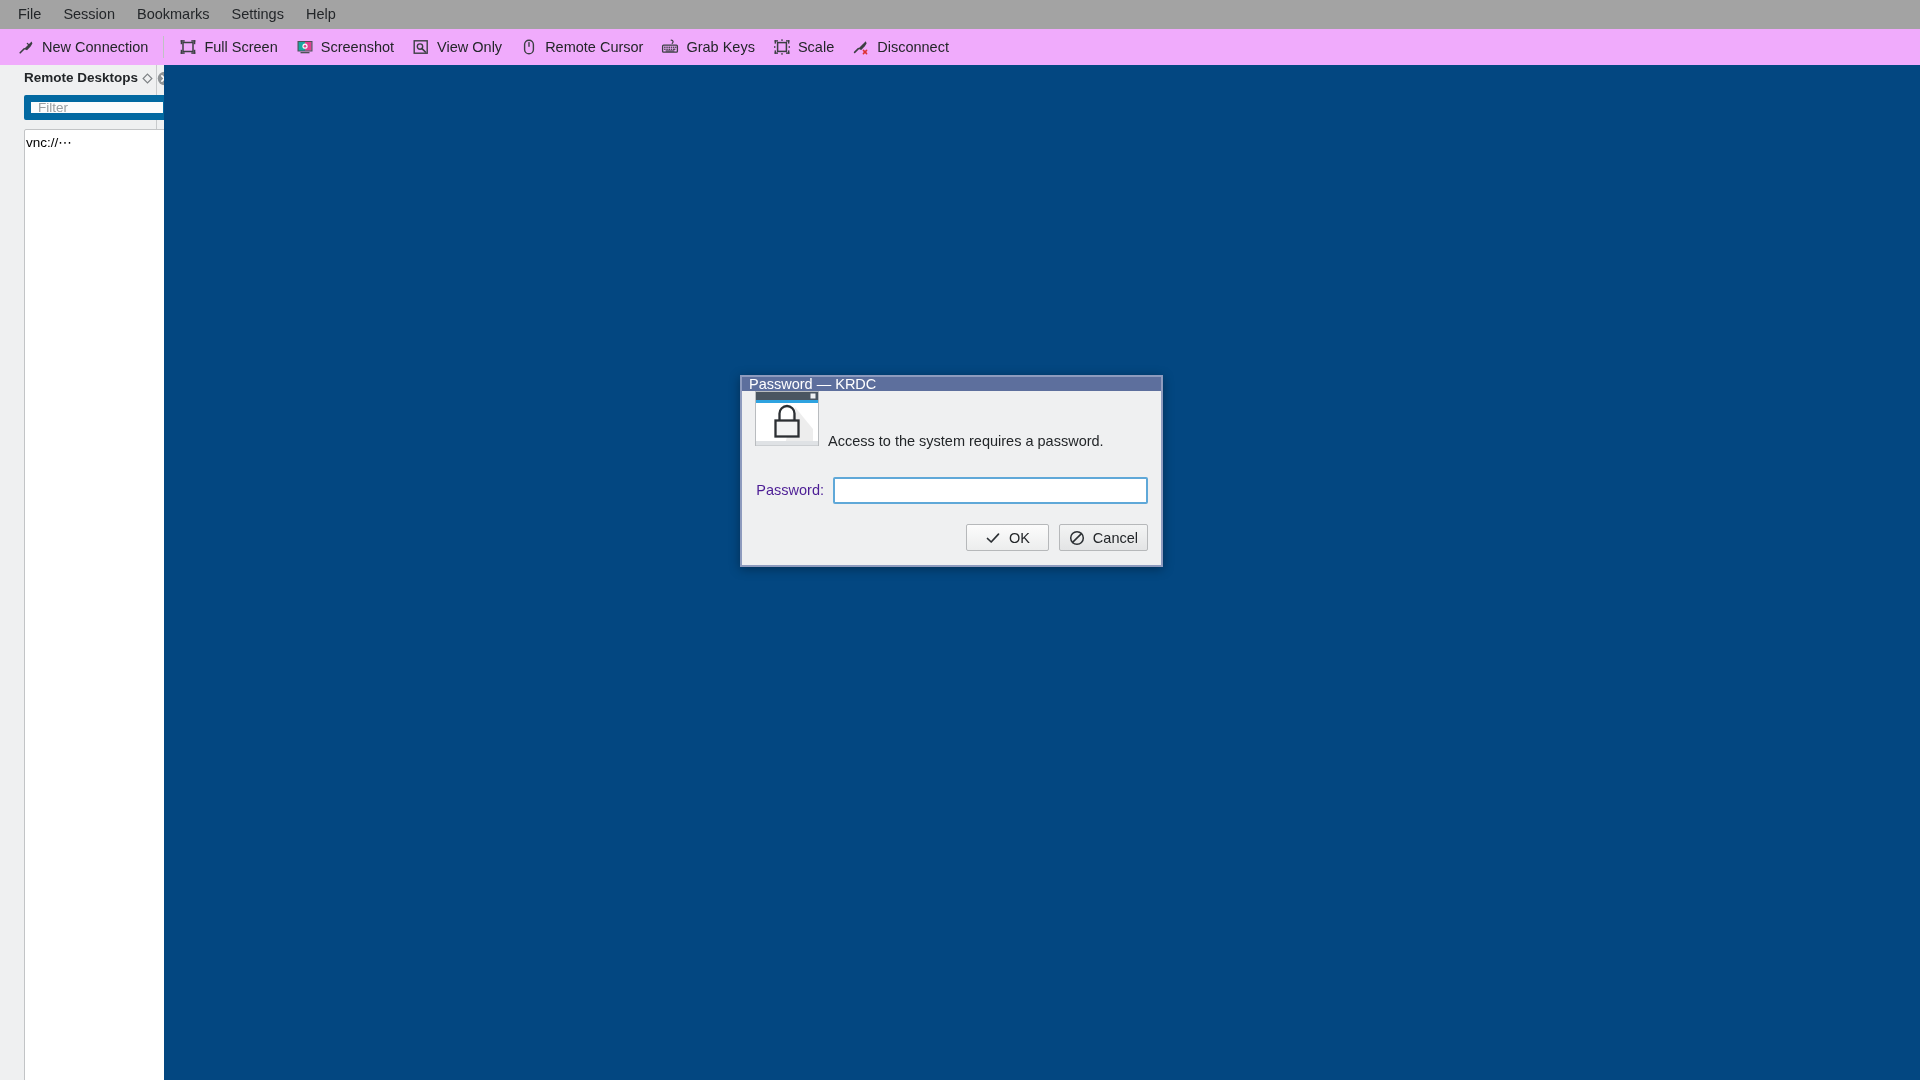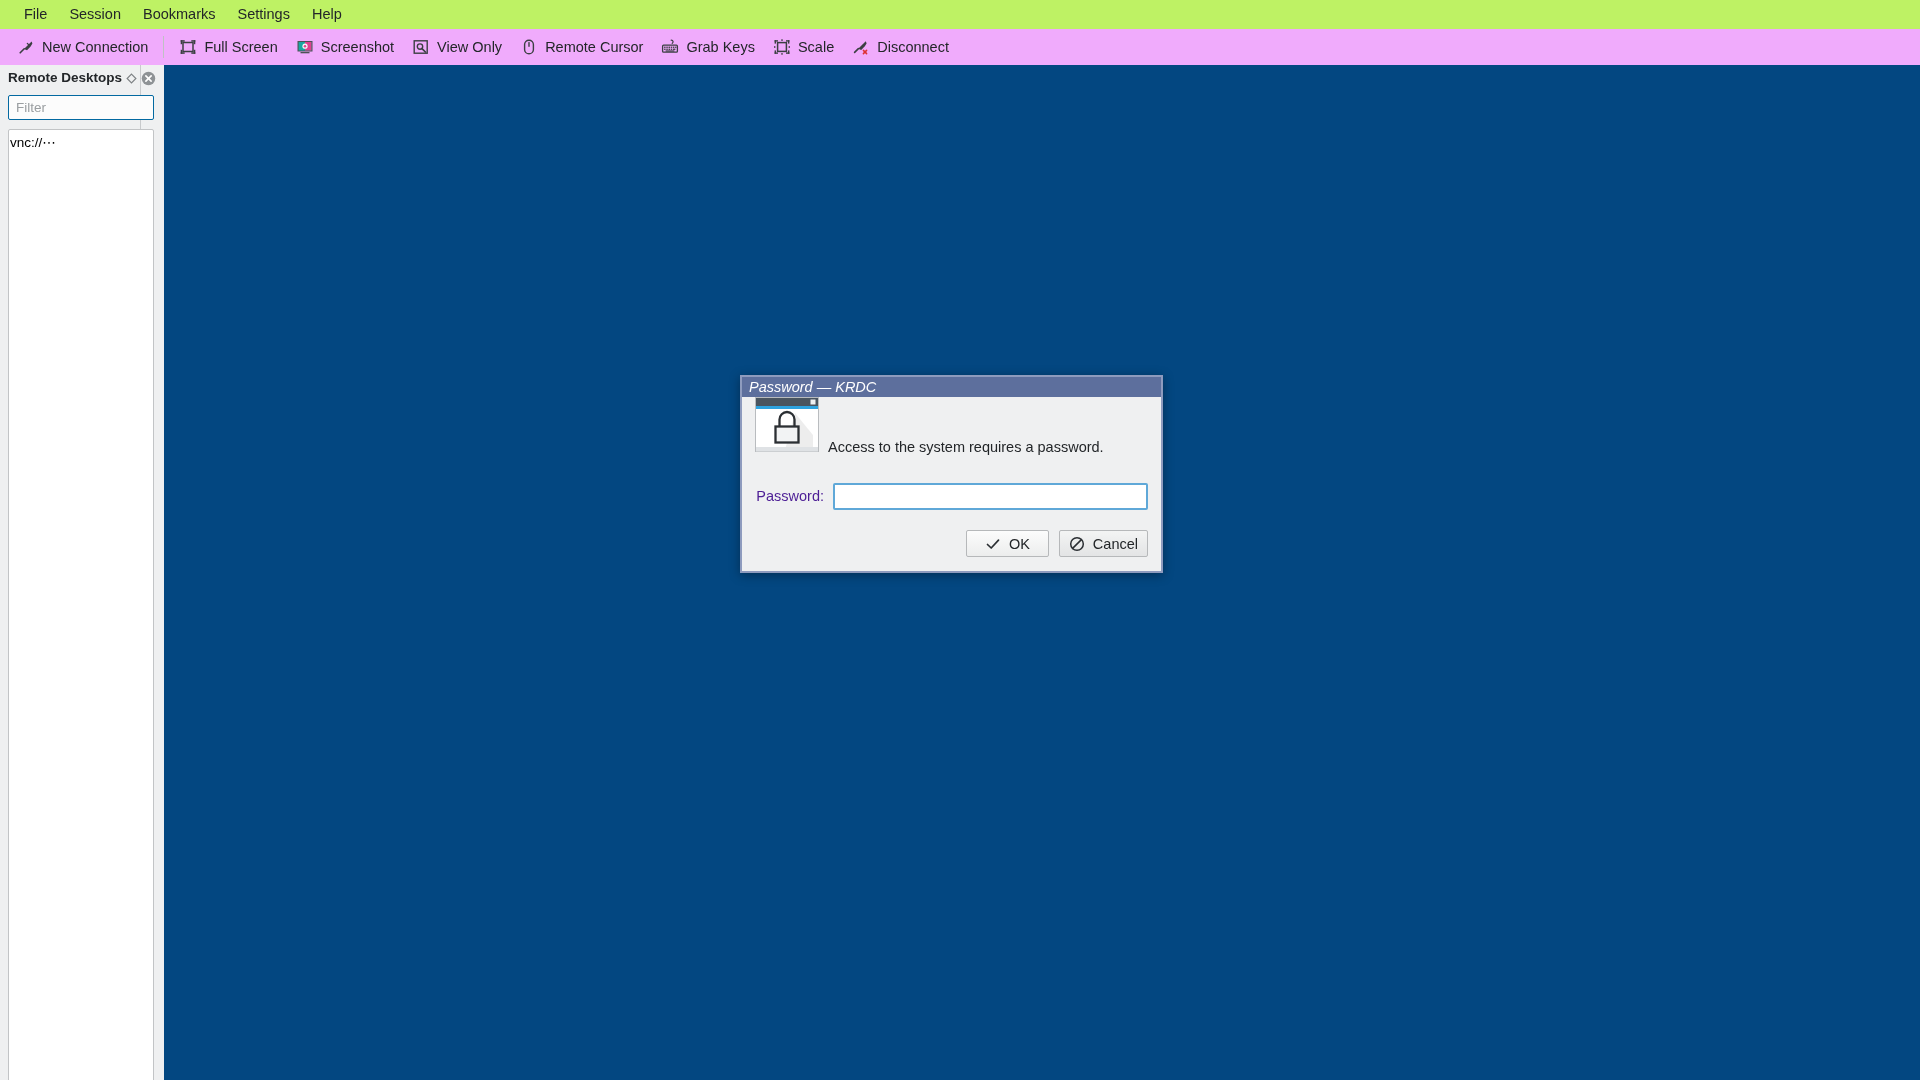--- a/index.html
+++ b/index.html
@@ -17,24 +17,24 @@
     width: 1920px;
     height: 1080px;
     background: #eff0f1;
   }
 
   
   .menubar {
     position: absolute;
     left: 0; top: 0;
     width: 1920px; height: 29px;
-    background: #bef264;
-    display: flex;
-    align-items: center;
-    padding-left: 13px;
+    background: #a3a3a3;
+    display: flex;
+    align-items: center;
+    padding-left: 7px;
   }
   .menu-item {
     font-size: 14.5px;
     color: #232629;
     padding: 4px 11px;
     line-height: 1;
     white-space: nowrap;
     cursor: default;
   }
 
@@ -67,21 +67,21 @@
   .tb-sep {
     width: 1px;
     height: 22px;
     background: #bfc1c3;
     margin: 0 6px;
   }
 
   
   .dock {
     position: absolute;
-    left: 0; top: 65px;
+    left: 16px; top: 65px;
     width: 141px;
     height: 1015px;
     background: #eff0f1;
     border-right: 1px solid #c8cacc;
   }
   .dock-header {
     display: flex;
     align-items: center;
     height: 26px;
     padding: 0 6px 0 8px;
@@ -99,21 +99,21 @@
     display: flex; align-items: center; justify-content: center;
     margin-left: 3px;
     cursor: default;
   }
 
   .filter-input {
     position: absolute;
     left: 8px; top: 30px;
     width: 146px; height: 25px;
     background: #fcfcfc;
-    border: 1px solid #0369a1;
+    border: 7px solid #0369a1;
     border-radius: 2px;
     font-family: "Liberation Sans", sans-serif;
     font-size: 13.5px;
     color: #232629;
     padding: 0 7px;
     outline: none;
   }
   .filter-input::placeholder { color: #9a9ea1; }
 
   .dock-list {
@@ -150,27 +150,26 @@
   
   .dialog {
     position: absolute;
     left: 740px; top: 375px;
     width: 423px;
     background: #eff0f1;
     border: 2px solid #8e9bbe;
     box-shadow: 0 2px 10px rgba(0,0,0,0.35);
   }
   .dialog-titlebar {
-    height: 20px;
+    height: 14px;
     background: #5d6f9d;
     display: flex;
     align-items: center;
     padding-left: 7px;
     cursor: default;
-    font-style: italic;
   }
   .dialog-title {
     font-size: 14.5px;
     color: #ffffff;
     line-height: 1;
     white-space: nowrap;
   }
   .dialog-body {
     padding: 0 13px 0 13px;
   }

